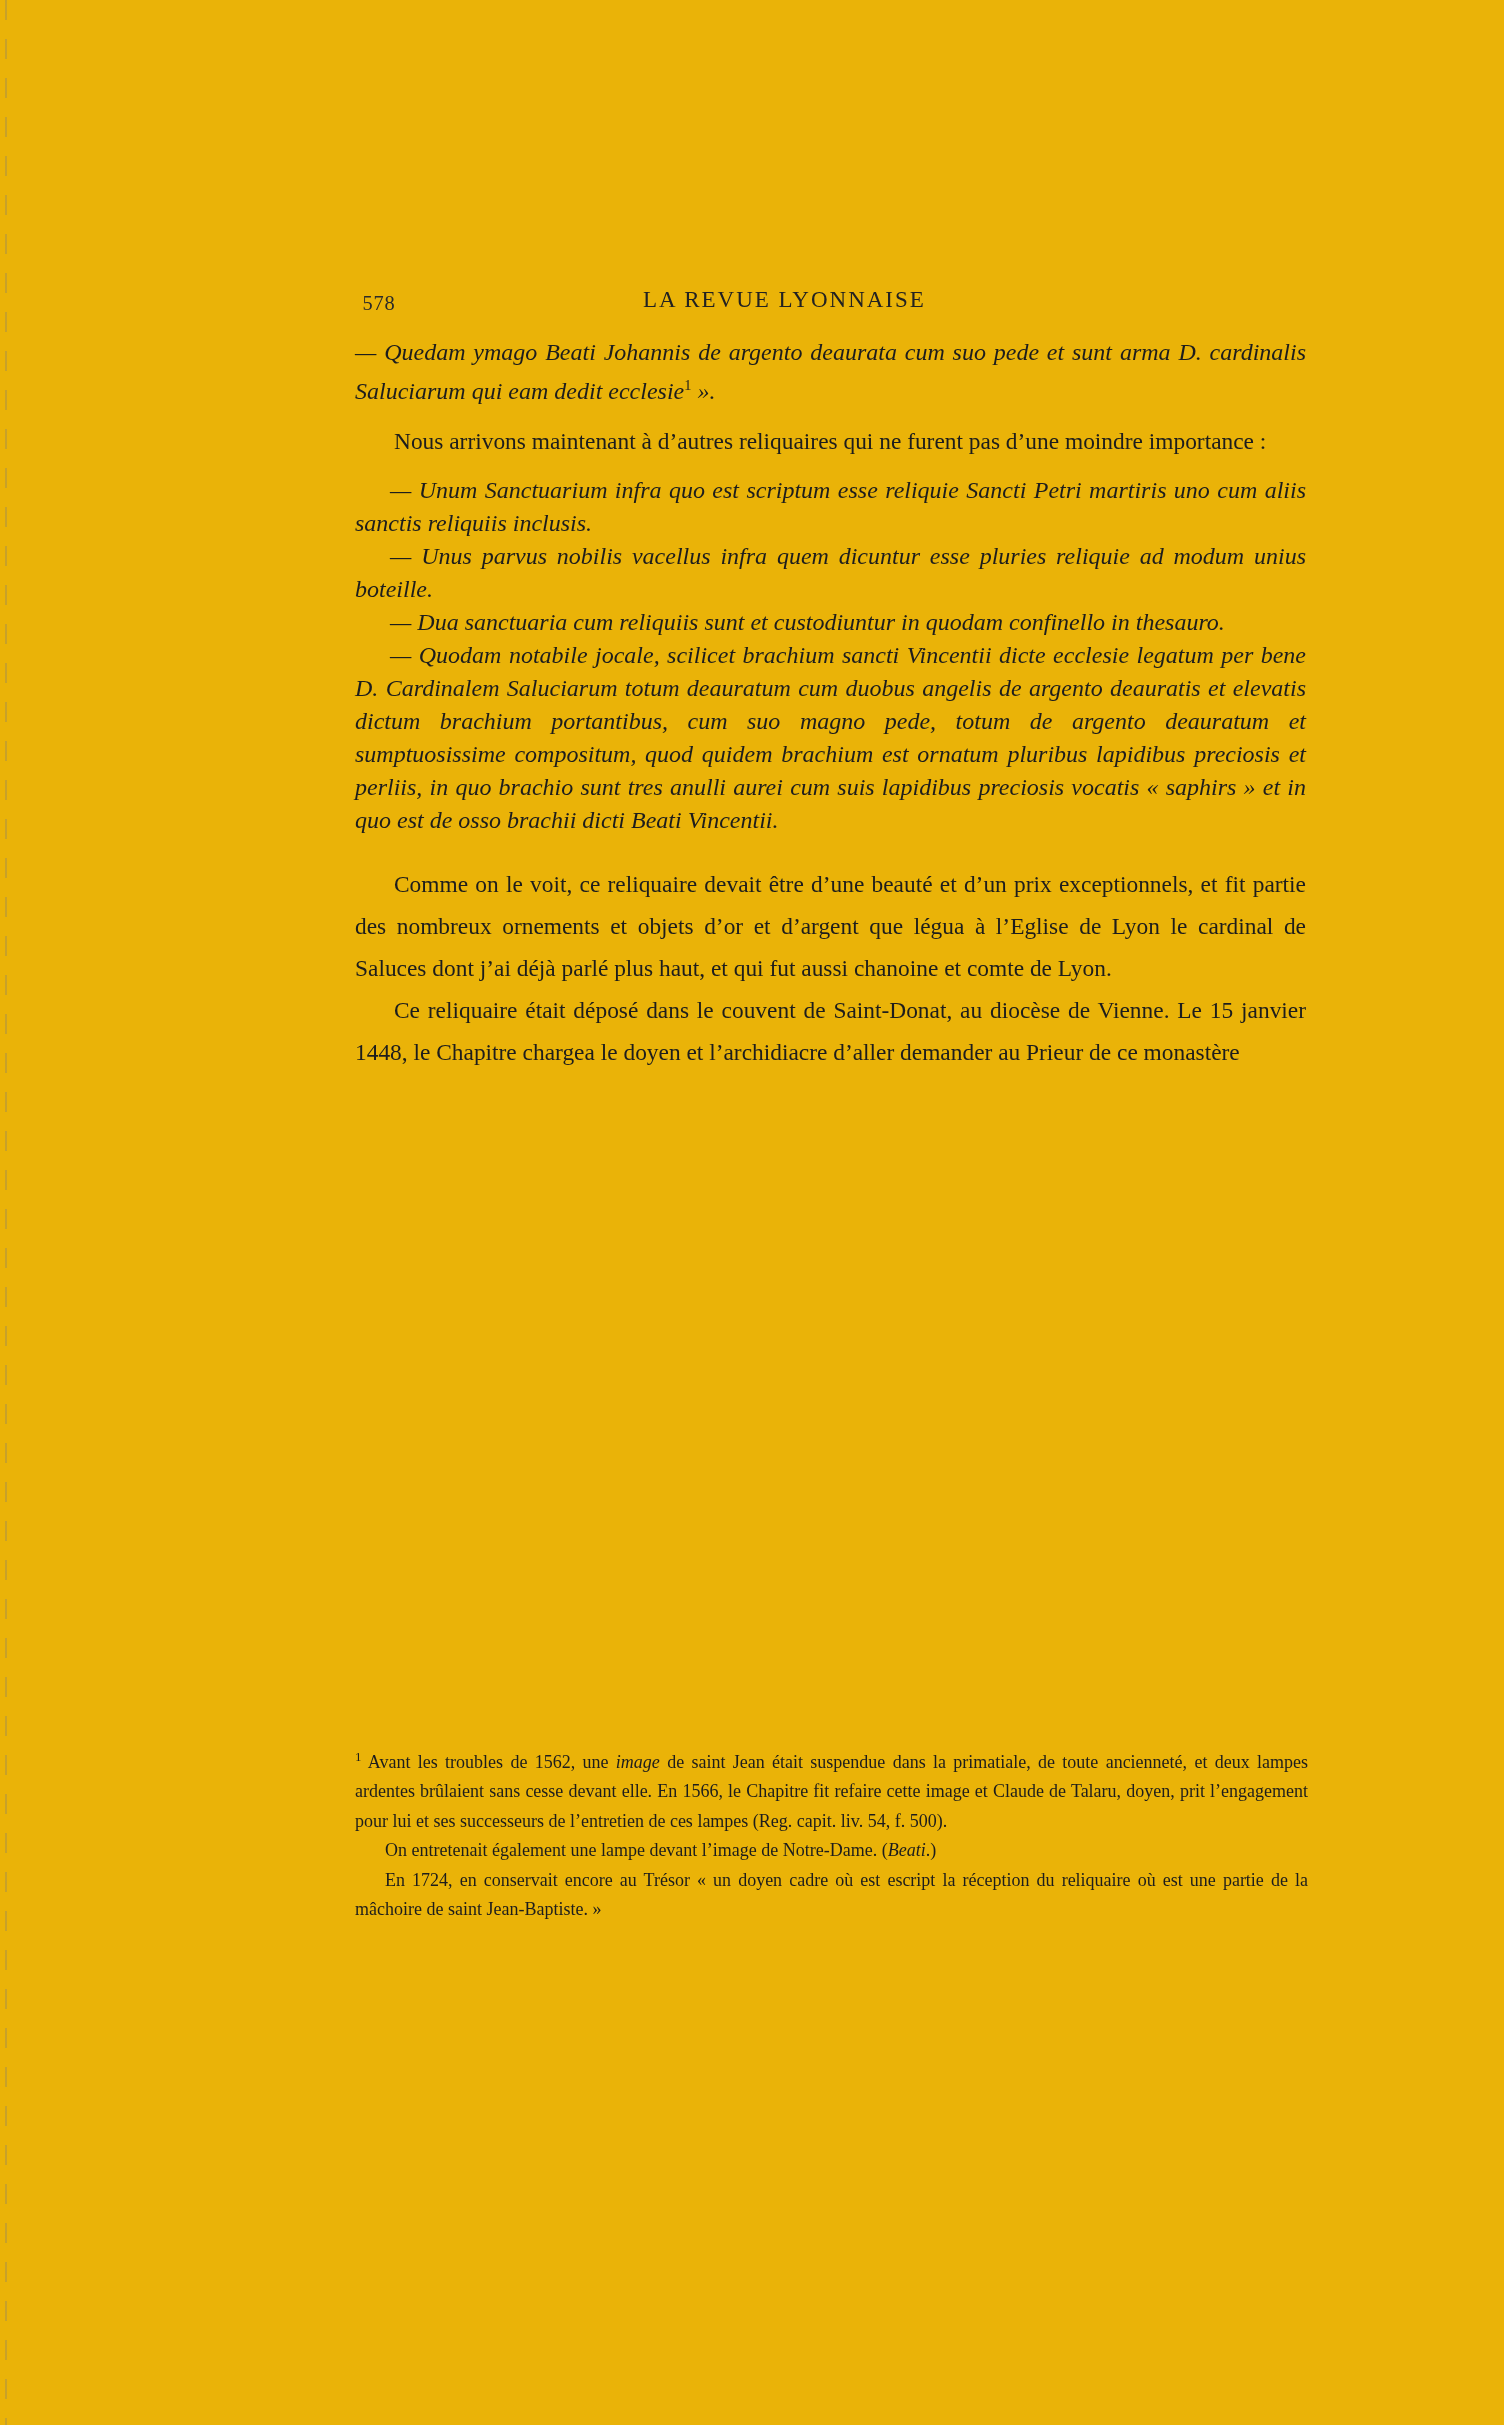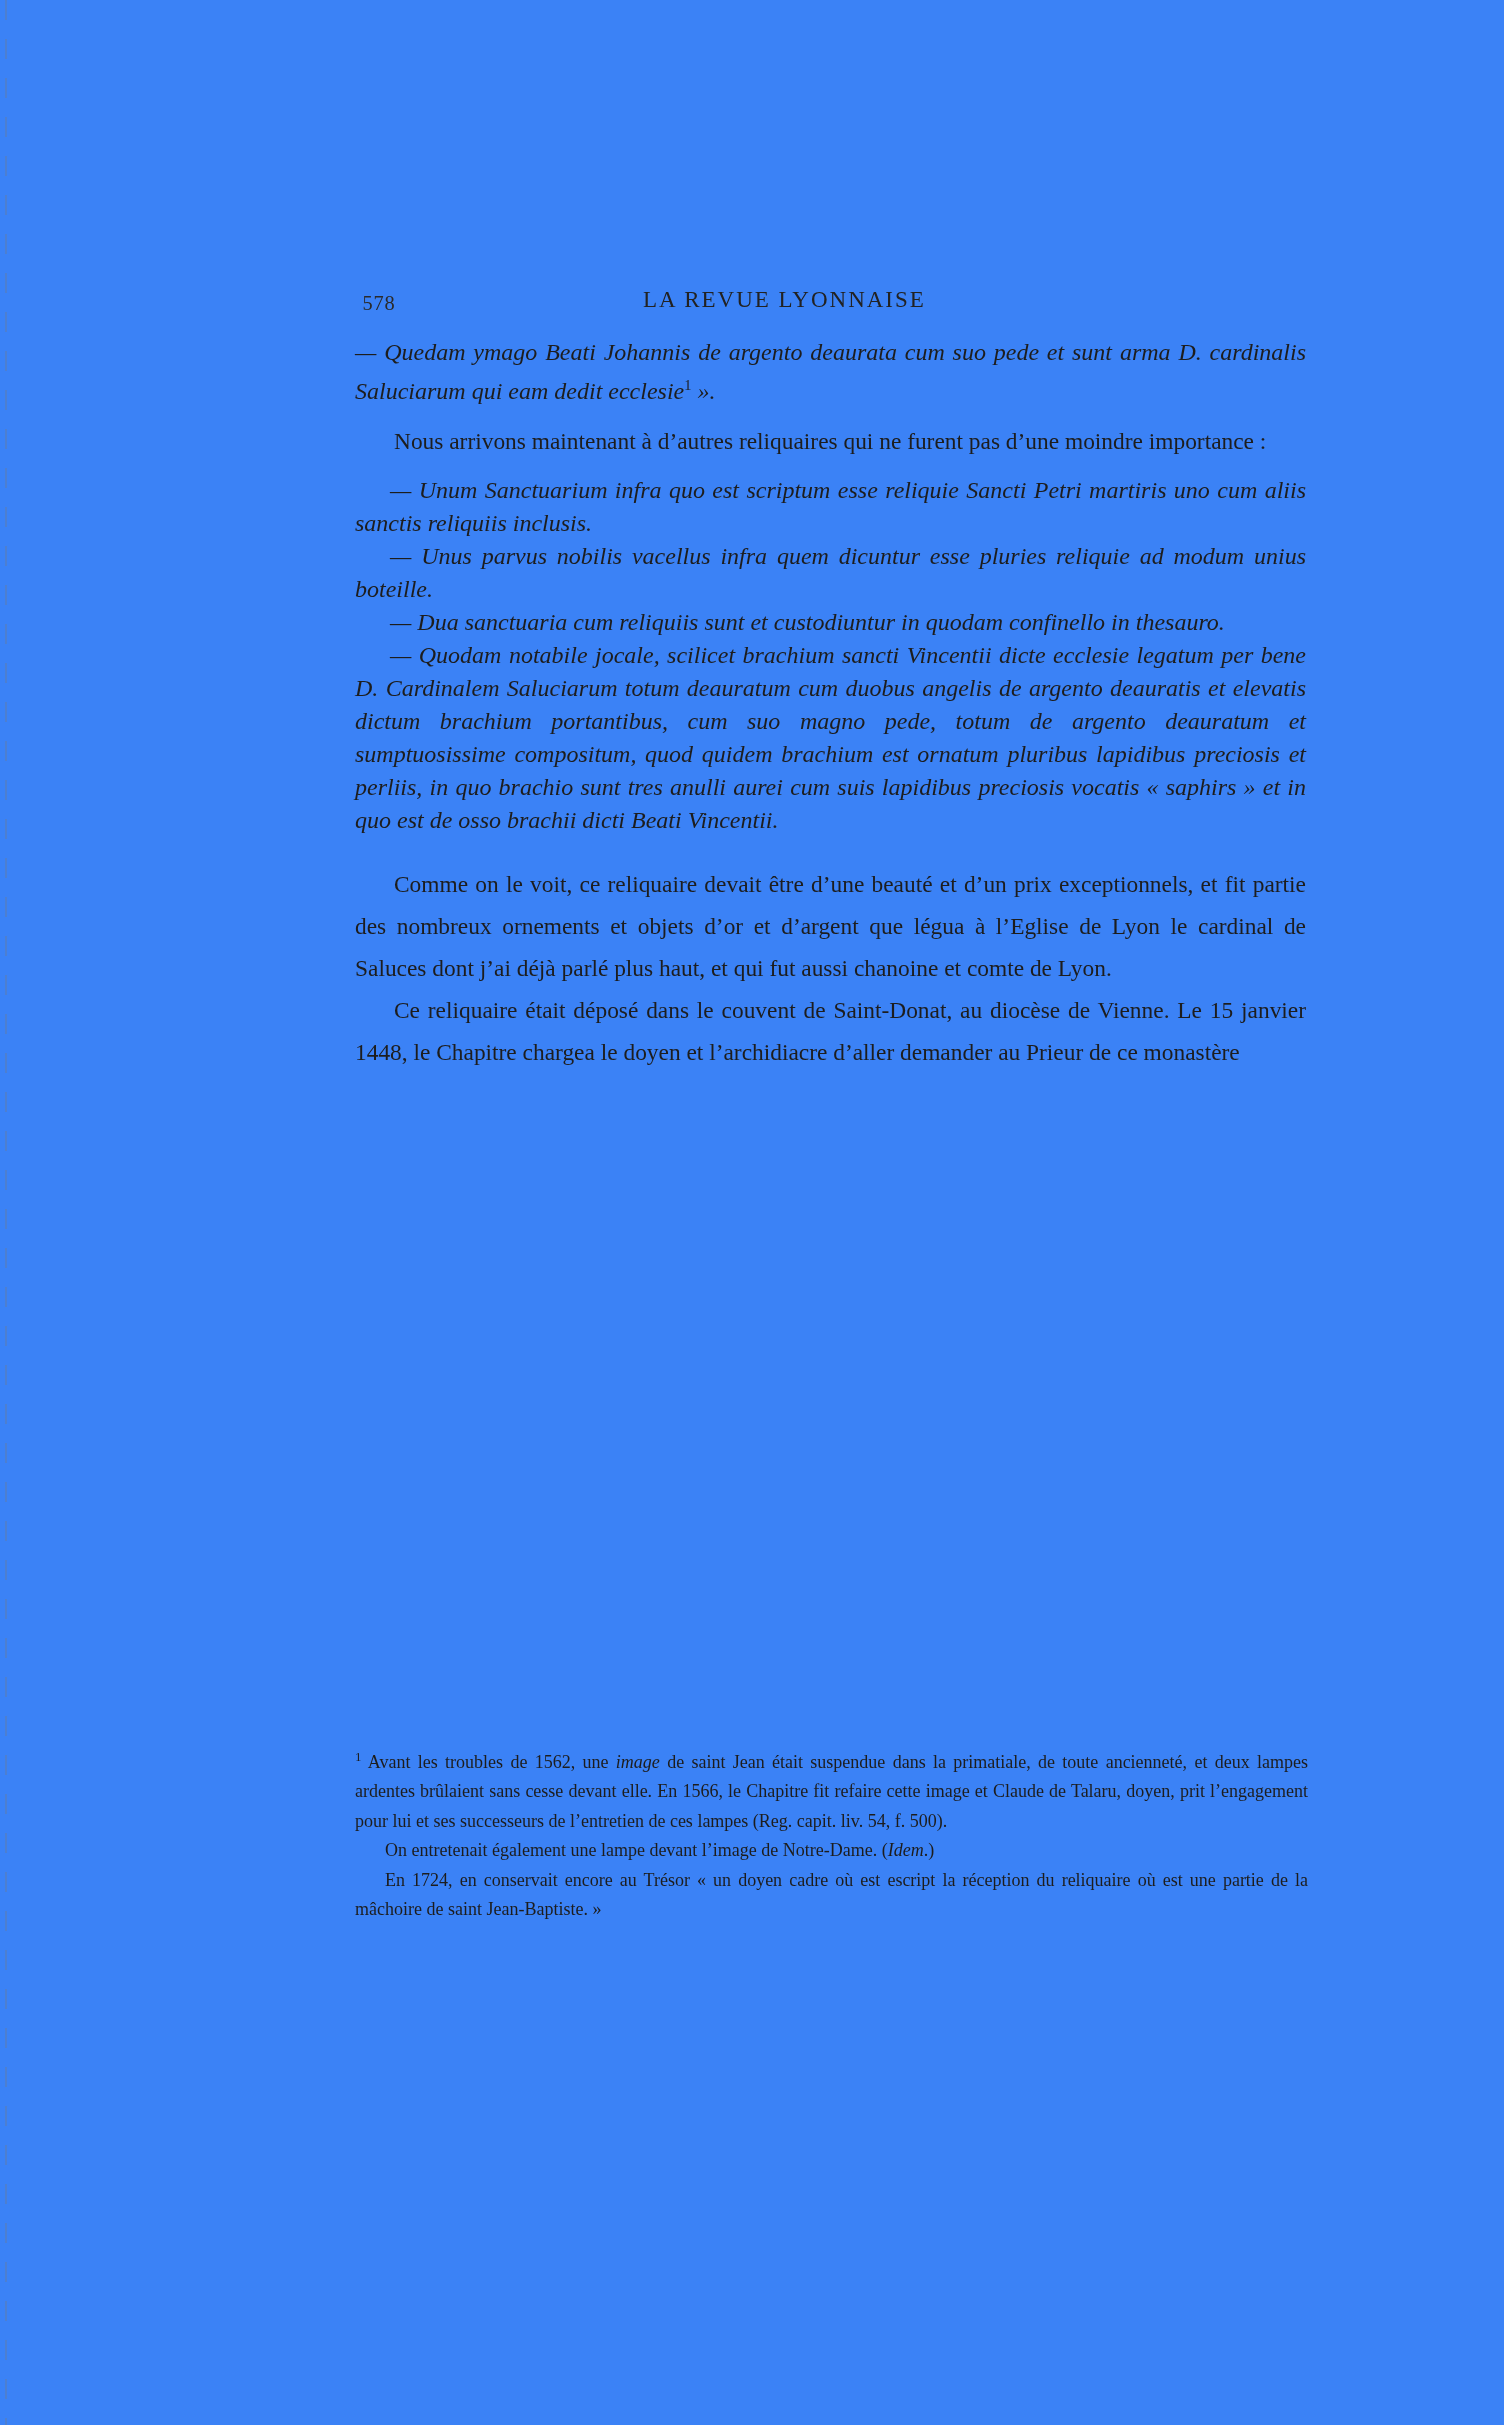--- a/index.html
+++ b/index.html
@@ -4,21 +4,21 @@
 <style>
   html, body {
     margin: 0;
     padding: 0;
     background: #ffffff;
   }
   .page {
     position: relative;
     width: 1505px;
     height: 2426px;
-    background: #3b82f6;
+    background: #eab308;
     overflow: hidden;
     font-family: "Liberation Serif", serif;
     color: #1b1b1b;
   }
   
   .edge-left {
     position: absolute;
     left: 4.5px; top: 0;
     width: 2.3px; height: 2426px;
     background: repeating-linear-gradient(to bottom, rgba(120,120,120,0.30) 0px, rgba(120,120,120,0.30) 19.6px, rgba(255,255,255,0) 19.6px, rgba(255,255,255,0) 39px);
@@ -129,17 +129,17 @@
     <div class="gap-lg"></div>
 
     <p class="indent">Comme on le voit, ce reliquaire devait être d’une beauté et d’un prix exceptionnels, et fit partie des nombreux ornements et objets d’or et d’argent que légua à l’Eglise de Lyon le cardinal de Saluces dont j’ai déjà parlé plus haut, et qui fut aussi chanoine et comte de Lyon.</p>
 
     <p class="indent">Ce reliquaire était déposé dans le couvent de Saint-Donat, au diocèse de Vienne. Le 15 janvier 1448, le Chapitre chargea le doyen et l’archidiacre d’aller demander au Prieur de ce monastère</p>
 
   </div>
 
   <div class="footnotes">
     <p><span class="fn-marker">1</span><span> Avant les troubles de 1562, une </span><span class="ital">image</span><span> de saint Jean était suspendue dans la primatiale, de toute ancienneté, et deux lampes ardentes brûlaient sans cesse devant elle. En 1566, le Chapitre fit refaire cette image et Claude de Talaru, doyen, prit l’engagement pour lui et ses successeurs de l’entretien de ces lampes (Reg. capit. liv. 54, f. 500).</span></p>
-    <p class="fn-indent"><span>On entretenait également une lampe devant l’image de Notre-Dame. (</span><span class="ital">Idem</span><span>.)</span></p>
+    <p class="fn-indent"><span>On entretenait également une lampe devant l’image de Notre-Dame. (</span><span class="ital">Beati</span><span>.)</span></p>
     <p class="fn-indent">En 1724, en conservait encore au Trésor « un doyen cadre où est escript la réception du reliquaire où est une partie de la mâchoire de saint Jean-Baptiste. »</p>
   </div>
 </div>
 
 
 </body></html>

